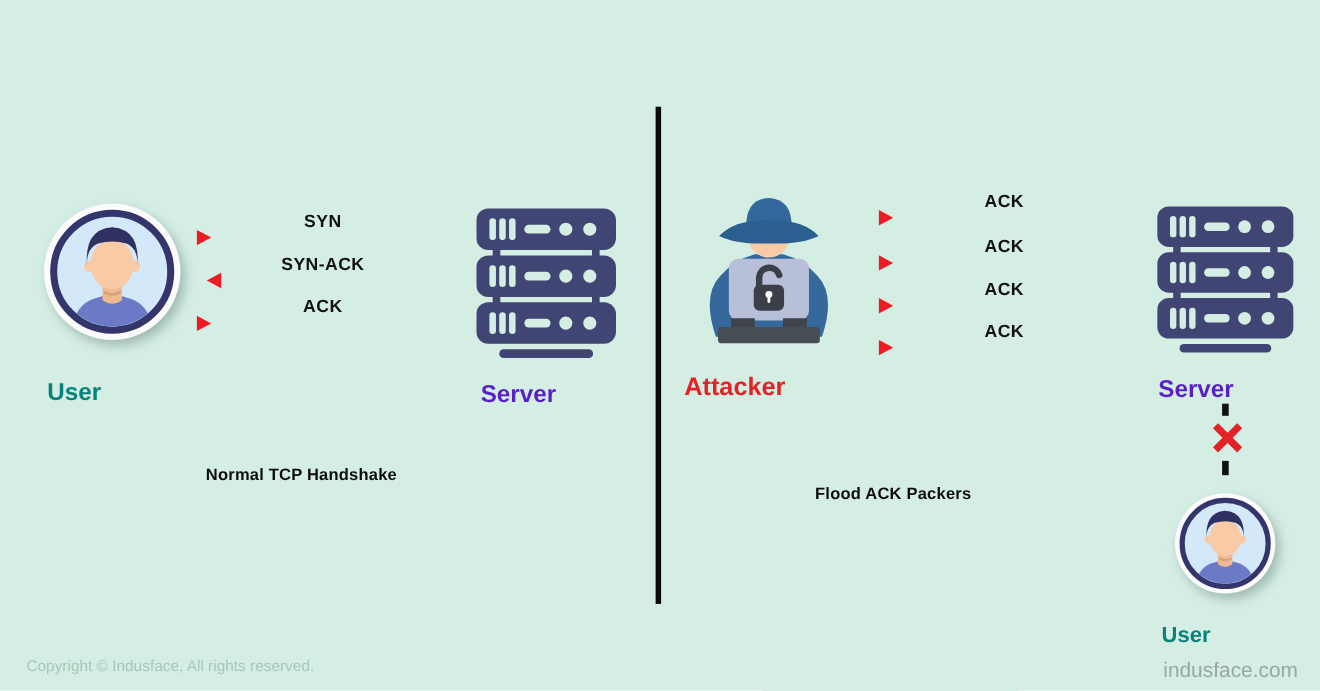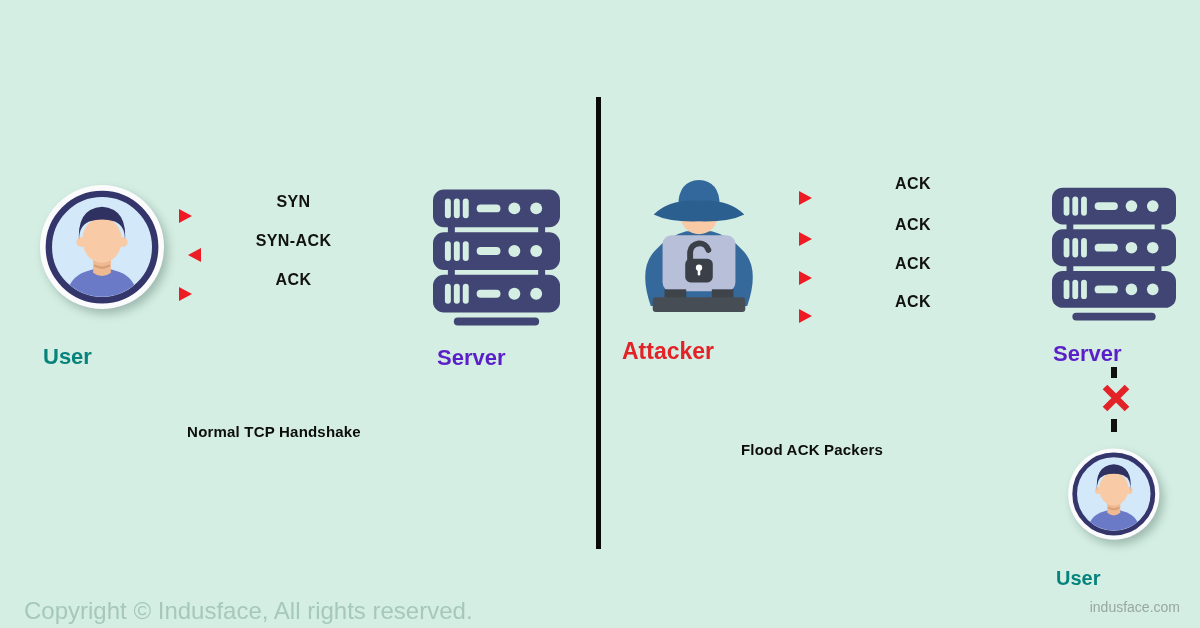--- a/index.html
+++ b/index.html
@@ -43,22 +43,22 @@
     content:'';position:absolute;left:-2px;top:50%;transform:translateY(-50%);
     border-right:13px solid var(--arrow-red,#ed1c24);
     border-top:7px solid transparent;border-bottom:7px solid transparent;
   }
   
   .icon{position:absolute;}
   .avatar-icon svg{filter:drop-shadow(4px 5px 5px rgba(60,90,80,.35));display:block;}
   .server-icon svg,.attacker-icon svg,.x-icon svg{display:block;}
   .dash{position:absolute;width:6px;background:#101010;}
   
-  .copyright{position:absolute;left:24px;top:597px;font-size:24px;color:var(--footer-gray,#a6c8ba);text-align:right;}
-  .website{position:absolute;right:20px;top:599px;font-size:14px;color:var(--website-gray,#99a7a1);}
+  .copyright{position:absolute;left:24px;top:597px;font-size:14px;color:var(--footer-gray,#a6c8ba);text-align:right;}
+  .website{position:absolute;right:20px;top:599px;font-size:19px;color:var(--website-gray,#99a7a1);}
 </style>
 </head>
 <body>
 
 <div class="canvas">
 
 
 
   <div class="divider"></div>
 

